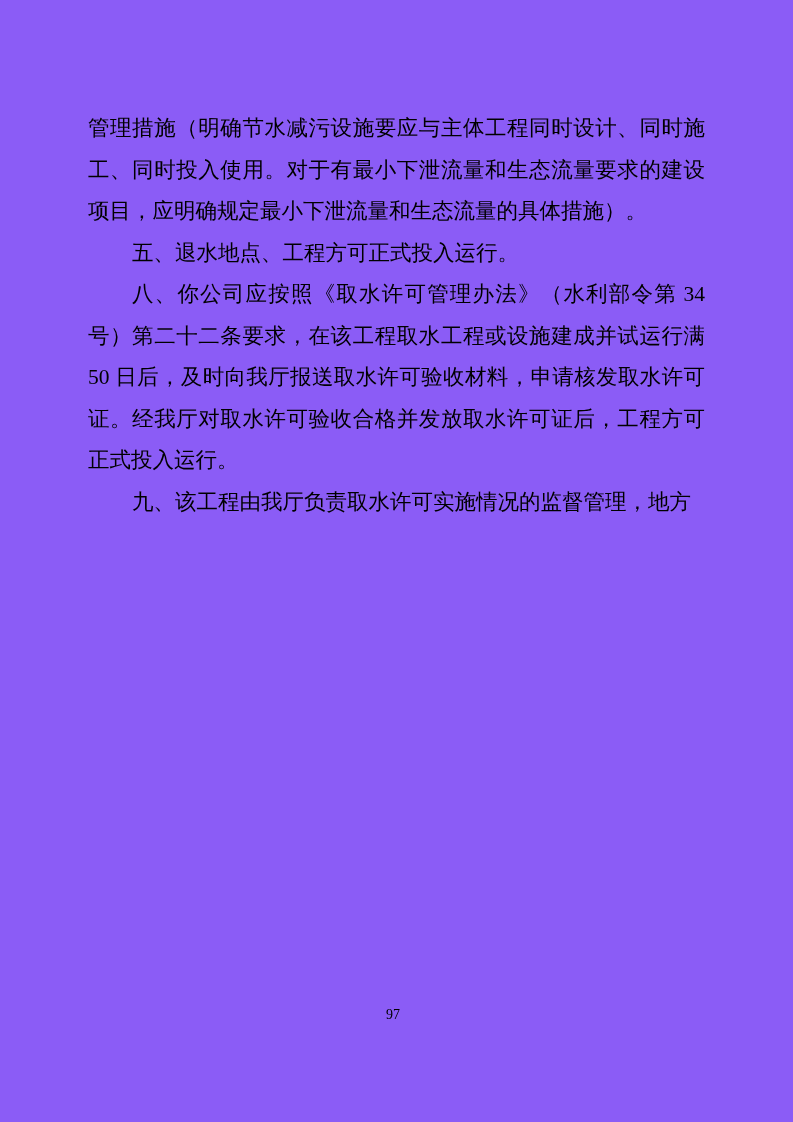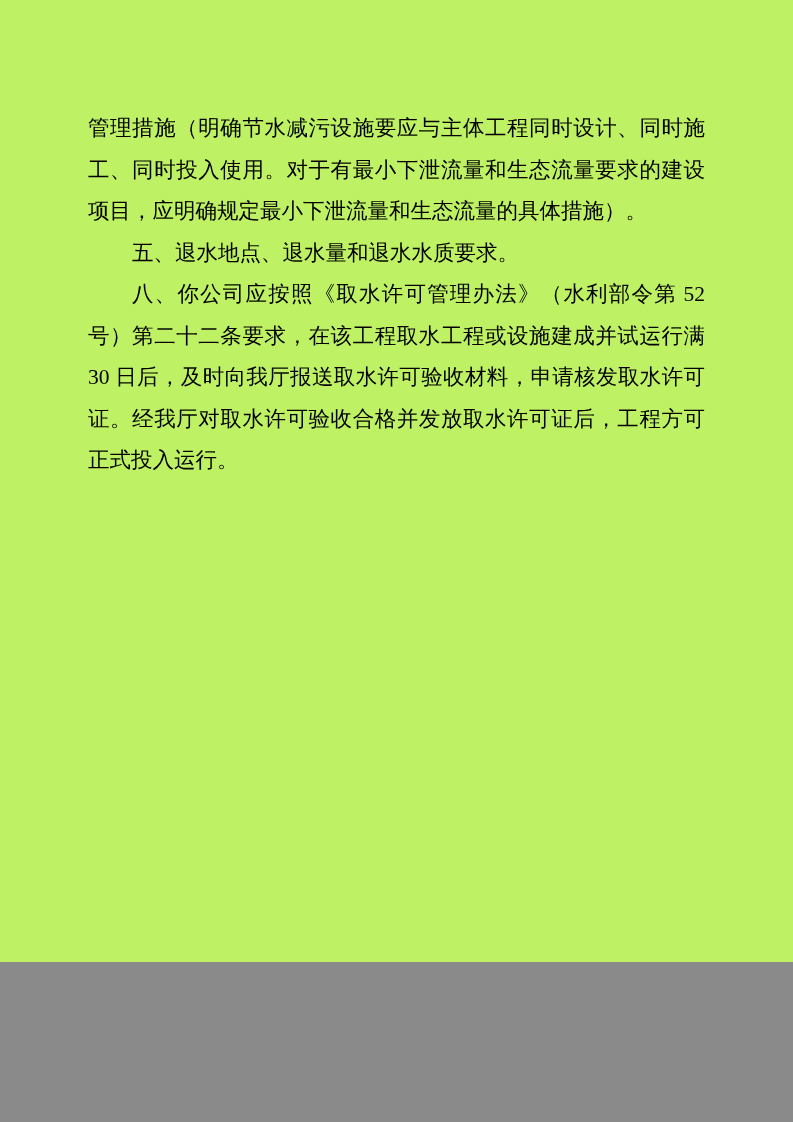--- a/index.html
+++ b/index.html
@@ -7,22 +7,22 @@
     margin: 0;
     padding: 0;
     background: #8a8a8a;
   }
   body {
     font-family: "Liberation Serif", "DejaVu Serif", serif;
   }
   .page {
     position: relative;
     width: 793px;
-    height: 962px;
-    background: #bef264;
+    height: 1122px;
+    background: #8b5cf6;
     margin: 0 auto;
     overflow: hidden;
     box-sizing: border-box;
   }
   .content {
     position: absolute;
     left: 88px;
     top: 108px;
     width: 617px;
   }
@@ -52,24 +52,25 @@
 </style>
 </head>
 <body>
 
 <div class="page">
 
   <div class="content">
 
     <p class="para">管理措施（明确节水减污设施要应与主体工程同时设计、同时施工、同时投入使用。对于有最小下泄流量和生态流量要求的建设项目，应明确规定最小下泄流量和生态流量的具体措施）。</p>
 
-    <p class="para indent">五、退水地点、退水量和退水水质要求。</p>
+    <p class="para indent">五、退水地点、工程方可正式投入运行。</p>
 
 
 
-    <p class="para indent">八、你公司应按照《取水许可管理办法》（水利部令第 52 号）第二十二条要求，在该工程取水工程或设施建成并试运行满 30 日后，及时向我厅报送取水许可验收材料，申请核发取水许可证。经我厅对取水许可验收合格并发放取水许可证后，工程方可正式投入运行。</p>
+    <p class="para indent">八、你公司应按照《取水许可管理办法》（水利部令第 34 号）第二十二条要求，在该工程取水工程或设施建成并试运行满 50 日后，及时向我厅报送取水许可验收材料，申请核发取水许可证。经我厅对取水许可验收合格并发放取水许可证后，工程方可正式投入运行。</p>
 
+    <p class="para indent">九、该工程由我厅负责取水许可实施情况的监督管理，地方</p>
 
   </div>
 
   <div class="page-number">97</div>
 
 </div>
 
 </body></html>

